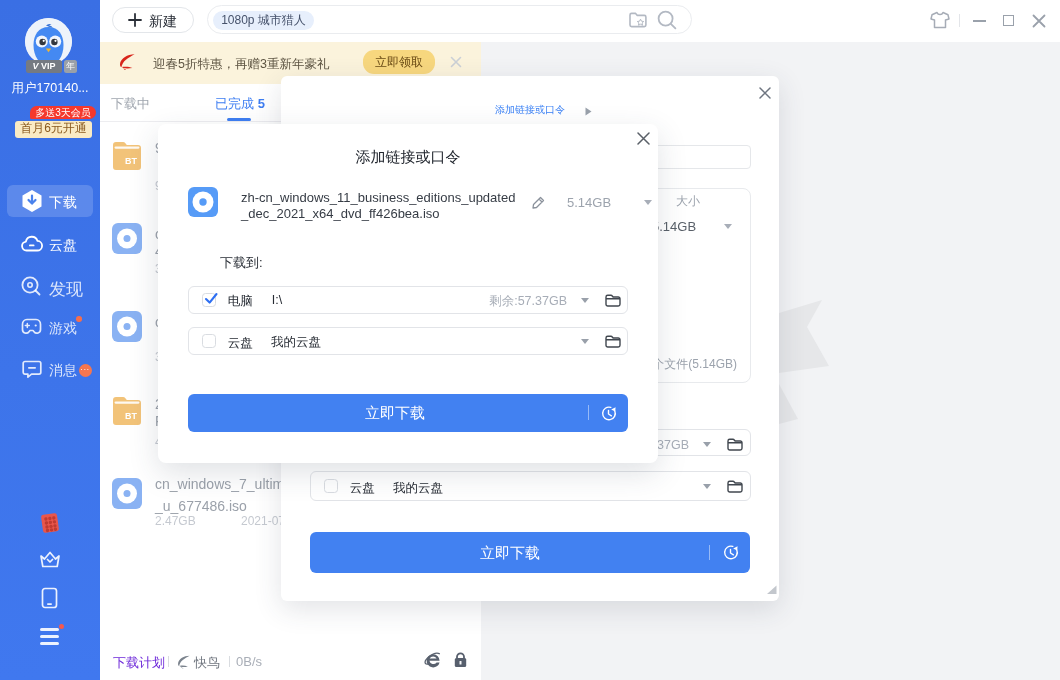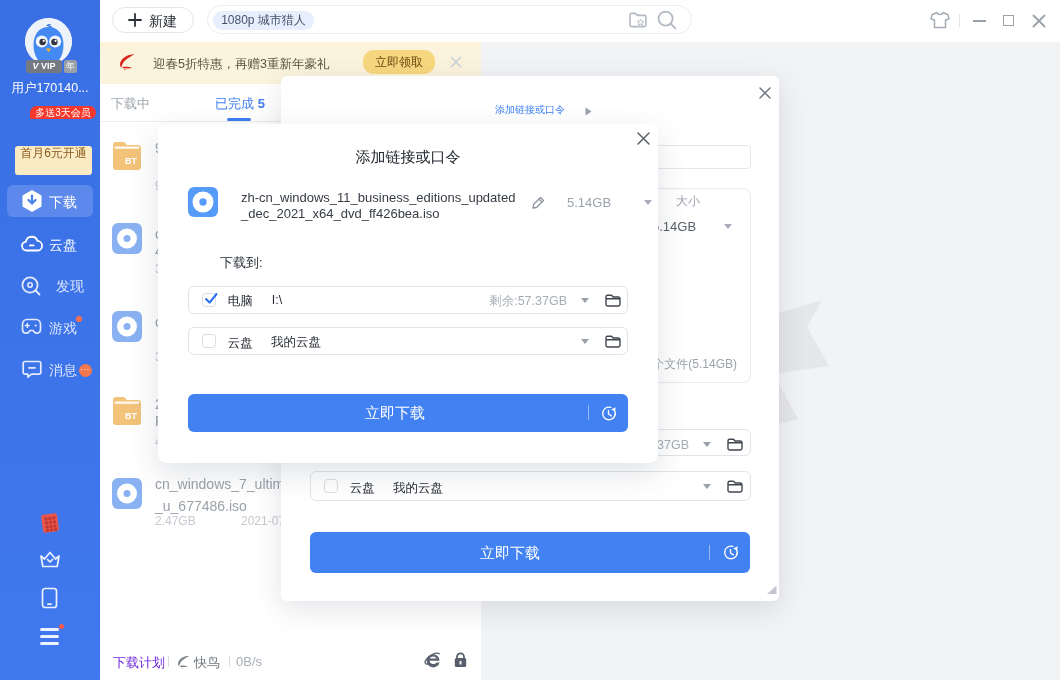--- a/index.html
+++ b/index.html
@@ -26,41 +26,41 @@
     <path d="M20.8 30.5 L26.2 30.5 L23.5 34.2 Z" fill="#f0b42f"></path>
   </svg>
 </div>
 
 <div class="abs" style="left:26px;top:60px;width:36px;height:12.5px;background:#757a82;border-radius:2.5px;color:#fff;font-size:9px;font-weight:bold;line-height:12.5px;text-align:center;"><i style="font-style:italic;">V</i> VIP</div>
 <div class="abs" style="left:64px;top:60px;width:13px;height:12.5px;background:#9aa0a8;border-radius:2.5px;color:#fff;font-size:9px;line-height:13px;text-align:center;">年</div>
 
 <div class="abs" style="left:0;top:80px;width:100px;text-align:center;color:#fff;font-size:12.5px;">用户170140...</div>
 
 <div class="abs" style="left:30px;top:105.5px;width:66px;height:13px;background:#f5382c;border-radius:7px 7px 7px 2px;color:#fff;font-size:10px;line-height:13px;text-align:center;white-space:nowrap;">多送3天会员</div>
-<div class="abs" style="left:15px;top:121px;width:77px;height:29px;background:#faebc4;border-radius:3px;color:#8a5a1e;font-size:12px;line-height:15.5px;text-align:center;white-space:nowrap;margin-top:25px;">首月6元开通</div>
+<div class="abs" style="left:15px;top:121px;width:77px;height:17px;background:#faebc4;border-radius:3px;color:#8a5a1e;font-size:12px;line-height:15.5px;text-align:center;white-space:nowrap;">首月6元开通</div>
 
 <div class="abs" style="left:7px;top:185px;width:86px;height:31.5px;background:rgba(255,255,255,.17);border-radius:6px;"></div>
 <svg class="abs" width="22" height="24" viewBox="0 0 22 24" style="left:21px;top:189px;">
   <path d="M11 1 L20.5 6.5 L20.5 17.5 L11 23 L1.5 17.5 L1.5 6.5 Z" fill="#fff"></path>
   <path d="M11 6.5 L11 14 M7.5 11 L11 14.6 L14.5 11" stroke="#4a82ec" stroke-width="2.2" fill="none" stroke-linecap="round" stroke-linejoin="round"></path>
 </svg>
 <div class="abs" style="left:49px;top:194px;color:#fff;font-size:14px;font-weight:500;">下载</div>
 
 <svg class="abs" width="22" height="18" viewBox="0 0 22 18" style="left:21px;top:235px;">
   <path d="M5.5 15.5 a4.5 4.5 0 0 1 -0.6 -8.95 a6 6 0 0 1 11.6 -0.6 a4.3 4.3 0 0 1 -0.4 9.55 Z" fill="none" stroke="#fff" stroke-width="1.8" stroke-linejoin="round"></path>
   <rect x="8" y="9.5" width="5.5" height="1.8" rx="0.9" fill="#fff"></rect>
 </svg>
 <div class="abs" style="left:49px;top:237px;color:#fff;font-size:14px;">云盘</div>
 
 <svg class="abs" width="20" height="20" viewBox="0 0 20 20" style="left:21px;top:276px;">
   <circle cx="9" cy="9" r="7.6" fill="none" stroke="rgba(255,255,255,.85)" stroke-width="1.8"></circle>
   <line x1="14.5" y1="14.5" x2="18.5" y2="18.5" stroke="rgba(255,255,255,.85)" stroke-width="1.8" stroke-linecap="round"></line>
   <circle cx="9" cy="9" r="2.2" fill="none" stroke="rgba(255,255,255,.85)" stroke-width="1.6"></circle>
 </svg>
-<div class="abs" style="left:56px;top:278px;color:rgba(255,255,255,.82);font-size:14px;">发现</div>
+<div class="abs" style="left:49px;top:278px;color:rgba(255,255,255,.82);font-size:17px;">发现</div>
 
 <svg class="abs" width="21" height="17" viewBox="0 0 21 17" style="left:21px;top:318px;">
   <path d="M6 1.5 h9 a4.8 4.8 0 0 1 4.5 5 l0 5 a3.6 3.6 0 0 1 -6.5 2.2 l-1 -1.2 h-3 l-1 1.2 a3.6 3.6 0 0 1 -6.5 -2.2 l0 -5 a4.8 4.8 0 0 1 4.5 -5 Z" fill="none" stroke="rgba(255,255,255,.85)" stroke-width="1.7" stroke-linejoin="round"></path>
   <path d="M6.3 5.5 v4 M4.3 7.5 h4" stroke="rgba(255,255,255,.85)" stroke-width="1.5" stroke-linecap="round"></path>
   <circle cx="14.7" cy="7.5" r="1.1" fill="rgba(255,255,255,.85)"></circle>
 </svg>
 <div class="abs" style="left:76px;top:316px;width:5.5px;height:5.5px;border-radius:50%;background:#f56e4d;"></div>
 <div class="abs" style="left:49px;top:320px;color:rgba(255,255,255,.82);font-size:14px;">游戏</div>
 
 <svg class="abs" width="20" height="19" viewBox="0 0 20 19" style="left:22px;top:360px;">

